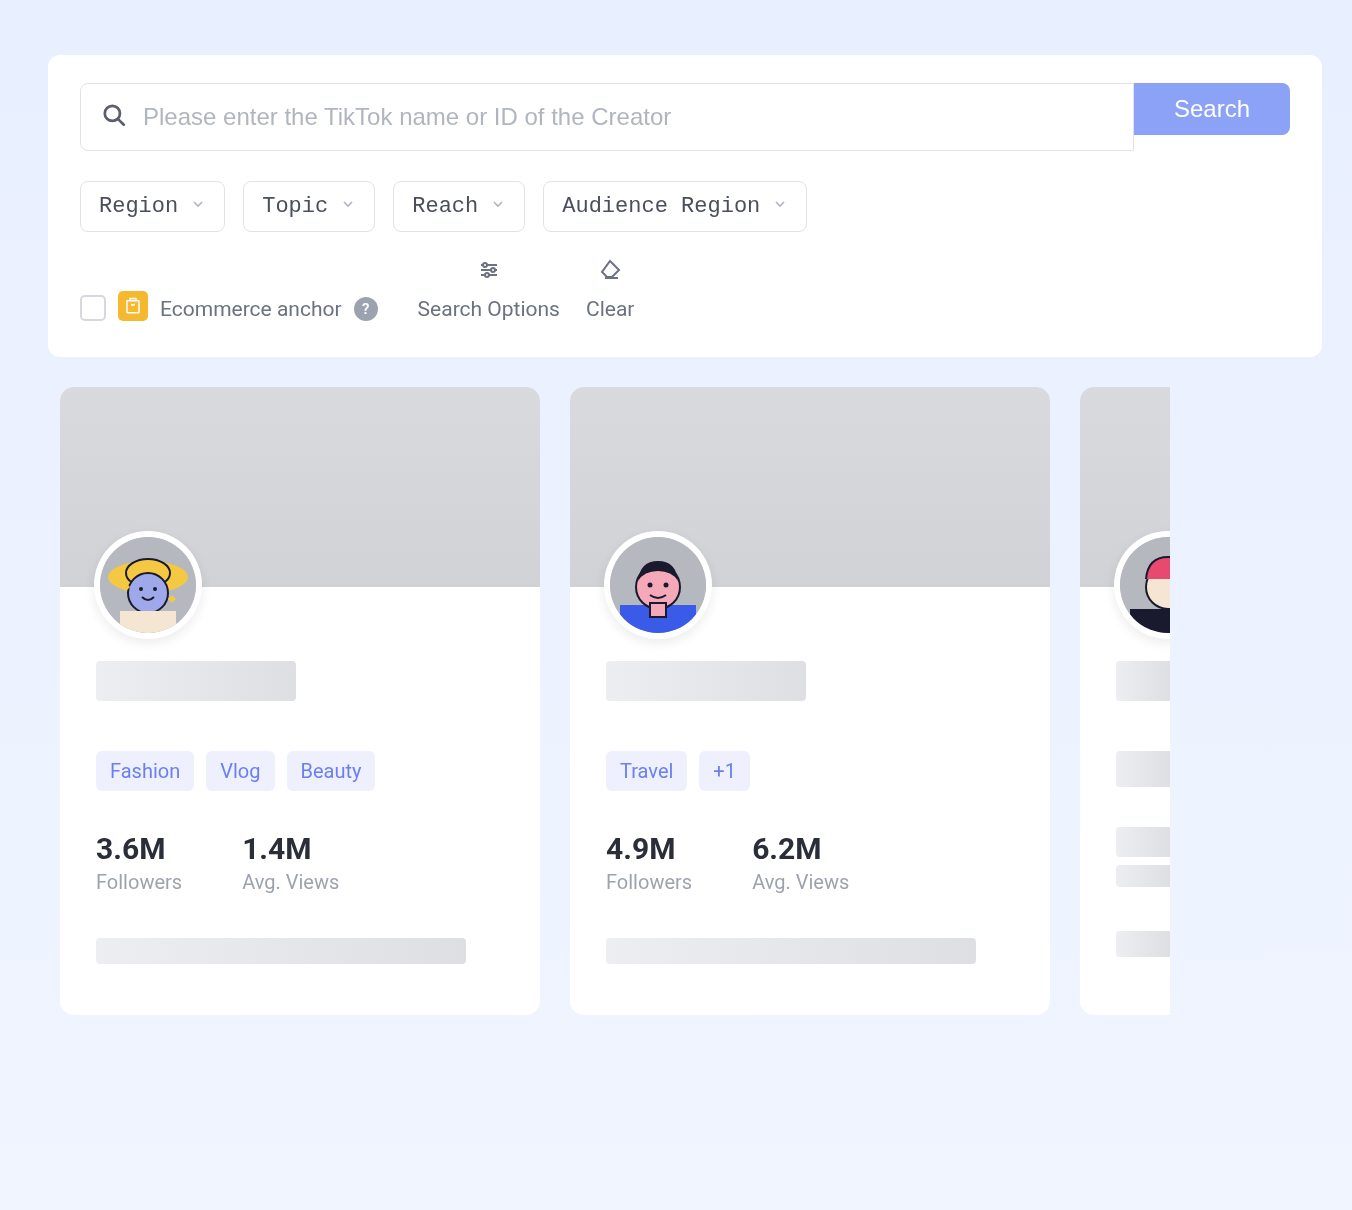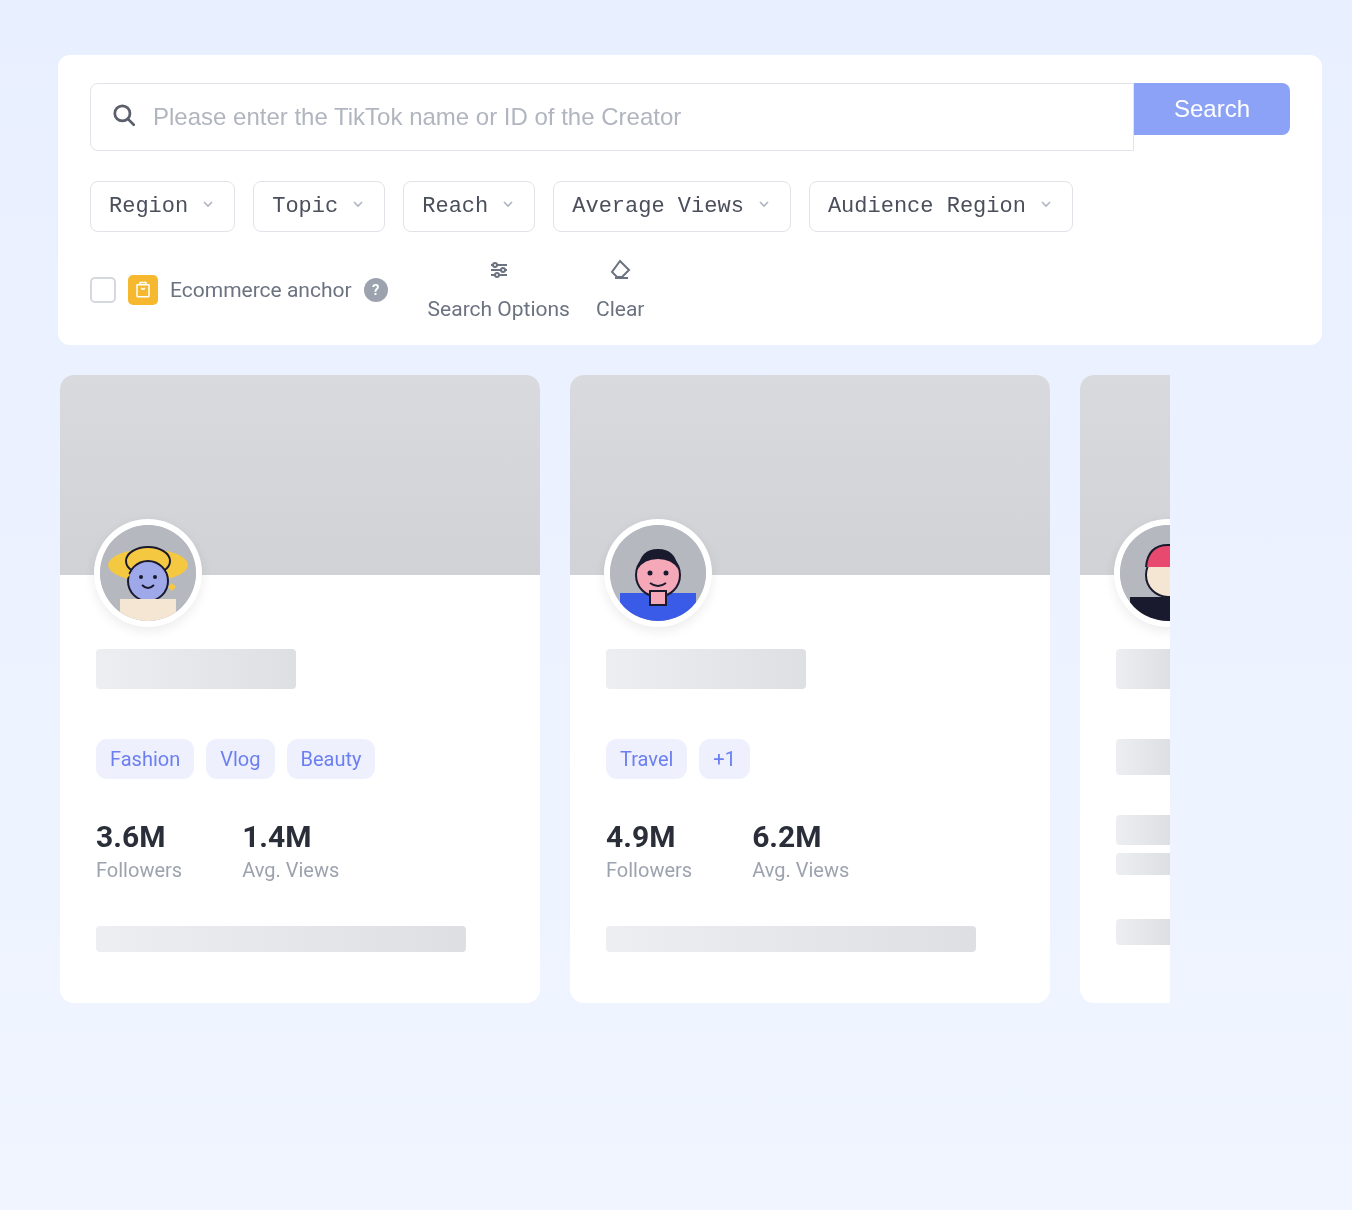--- a/index.html
+++ b/index.html
@@ -9,23 +9,23 @@
       width: 1352px;
       height: 1210px;
       overflow: hidden;
     }
     .container {
       padding: 55px 30px 30px 30px;
     }
     .search-panel {
       background: #fff;
       border-radius: 12px;
-      padding: 28px 32px 24px 32px;
+      padding: 28px 32px 36px 32px;
       margin-bottom: 30px;
-      margin-left: 28px;
+      margin-left: 18px;
     }
     .search-row {
       display: flex;
       gap: 0;
       margin-bottom: 30px;
     }
     .search-input-wrap {
       flex: 1;
       display: flex;
       align-items: center;
@@ -76,21 +76,21 @@
       font-size: 22px;
       color: #4a4f5b;
       background: #fff;
       cursor: pointer;
     }
     .chevron-down {
       color: #b0b5bf;
     }
     .options-row {
       display: flex;
-      align-items: center;
+      align-items: flex-end;
       gap: 26px;
     }
     .checkbox {
       width: 26px;
       height: 26px;
       border: 2px solid #d5d8df;
       border-radius: 5px;
       background: #fff;
       cursor: pointer;
     }
@@ -179,21 +179,21 @@
     .tags {
       display: flex;
       gap: 12px;
       margin-bottom: 40px;
       flex-wrap: wrap;
     }
     .tag {
       background: #eef1fd;
       color: #6b7ff0;
       padding: 8px 14px;
-      border-radius: 11px;
+      border-radius: 6px;
       font-size: 20px;
     }
     .stats {
       display: flex;
       gap: 60px;
       margin-bottom: 44px;
     }
     .stat-value {
       font-size: 30px;
       font-weight: 700;
@@ -268,26 +268,20 @@
             </svg></span>
       </div>
       <div class="filter-dd">
         <span>Topic</span>
         <span class="chevron-down"><svg width="16" height="16" viewBox="0 0 24 24" fill="none" stroke="currentColor" stroke-width="2.5">
               <polyline points="6 9 12 15 18 9"></polyline>
             </svg></span>
       </div>
       <div class="filter-dd">
         <span>Reach</span>
-        <span class="chevron-down"><svg width="16" height="16" viewBox="0 0 24 24" fill="none" stroke="currentColor" stroke-width="2.5">
-              <polyline points="6 9 12 15 18 9"></polyline>
-            </svg></span>
-      </div>
-      <div class="filter-dd">
-        <span>Average Views</span>
         <span class="chevron-down"><svg width="16" height="16" viewBox="0 0 24 24" fill="none" stroke="currentColor" stroke-width="2.5">
               <polyline points="6 9 12 15 18 9"></polyline>
             </svg></span>
       </div>
       <div class="filter-dd">
         <span>Audience Region</span>
         <span class="chevron-down"><svg width="16" height="16" viewBox="0 0 24 24" fill="none" stroke="currentColor" stroke-width="2.5">
               <polyline points="6 9 12 15 18 9"></polyline>
             </svg></span>
       </div>

